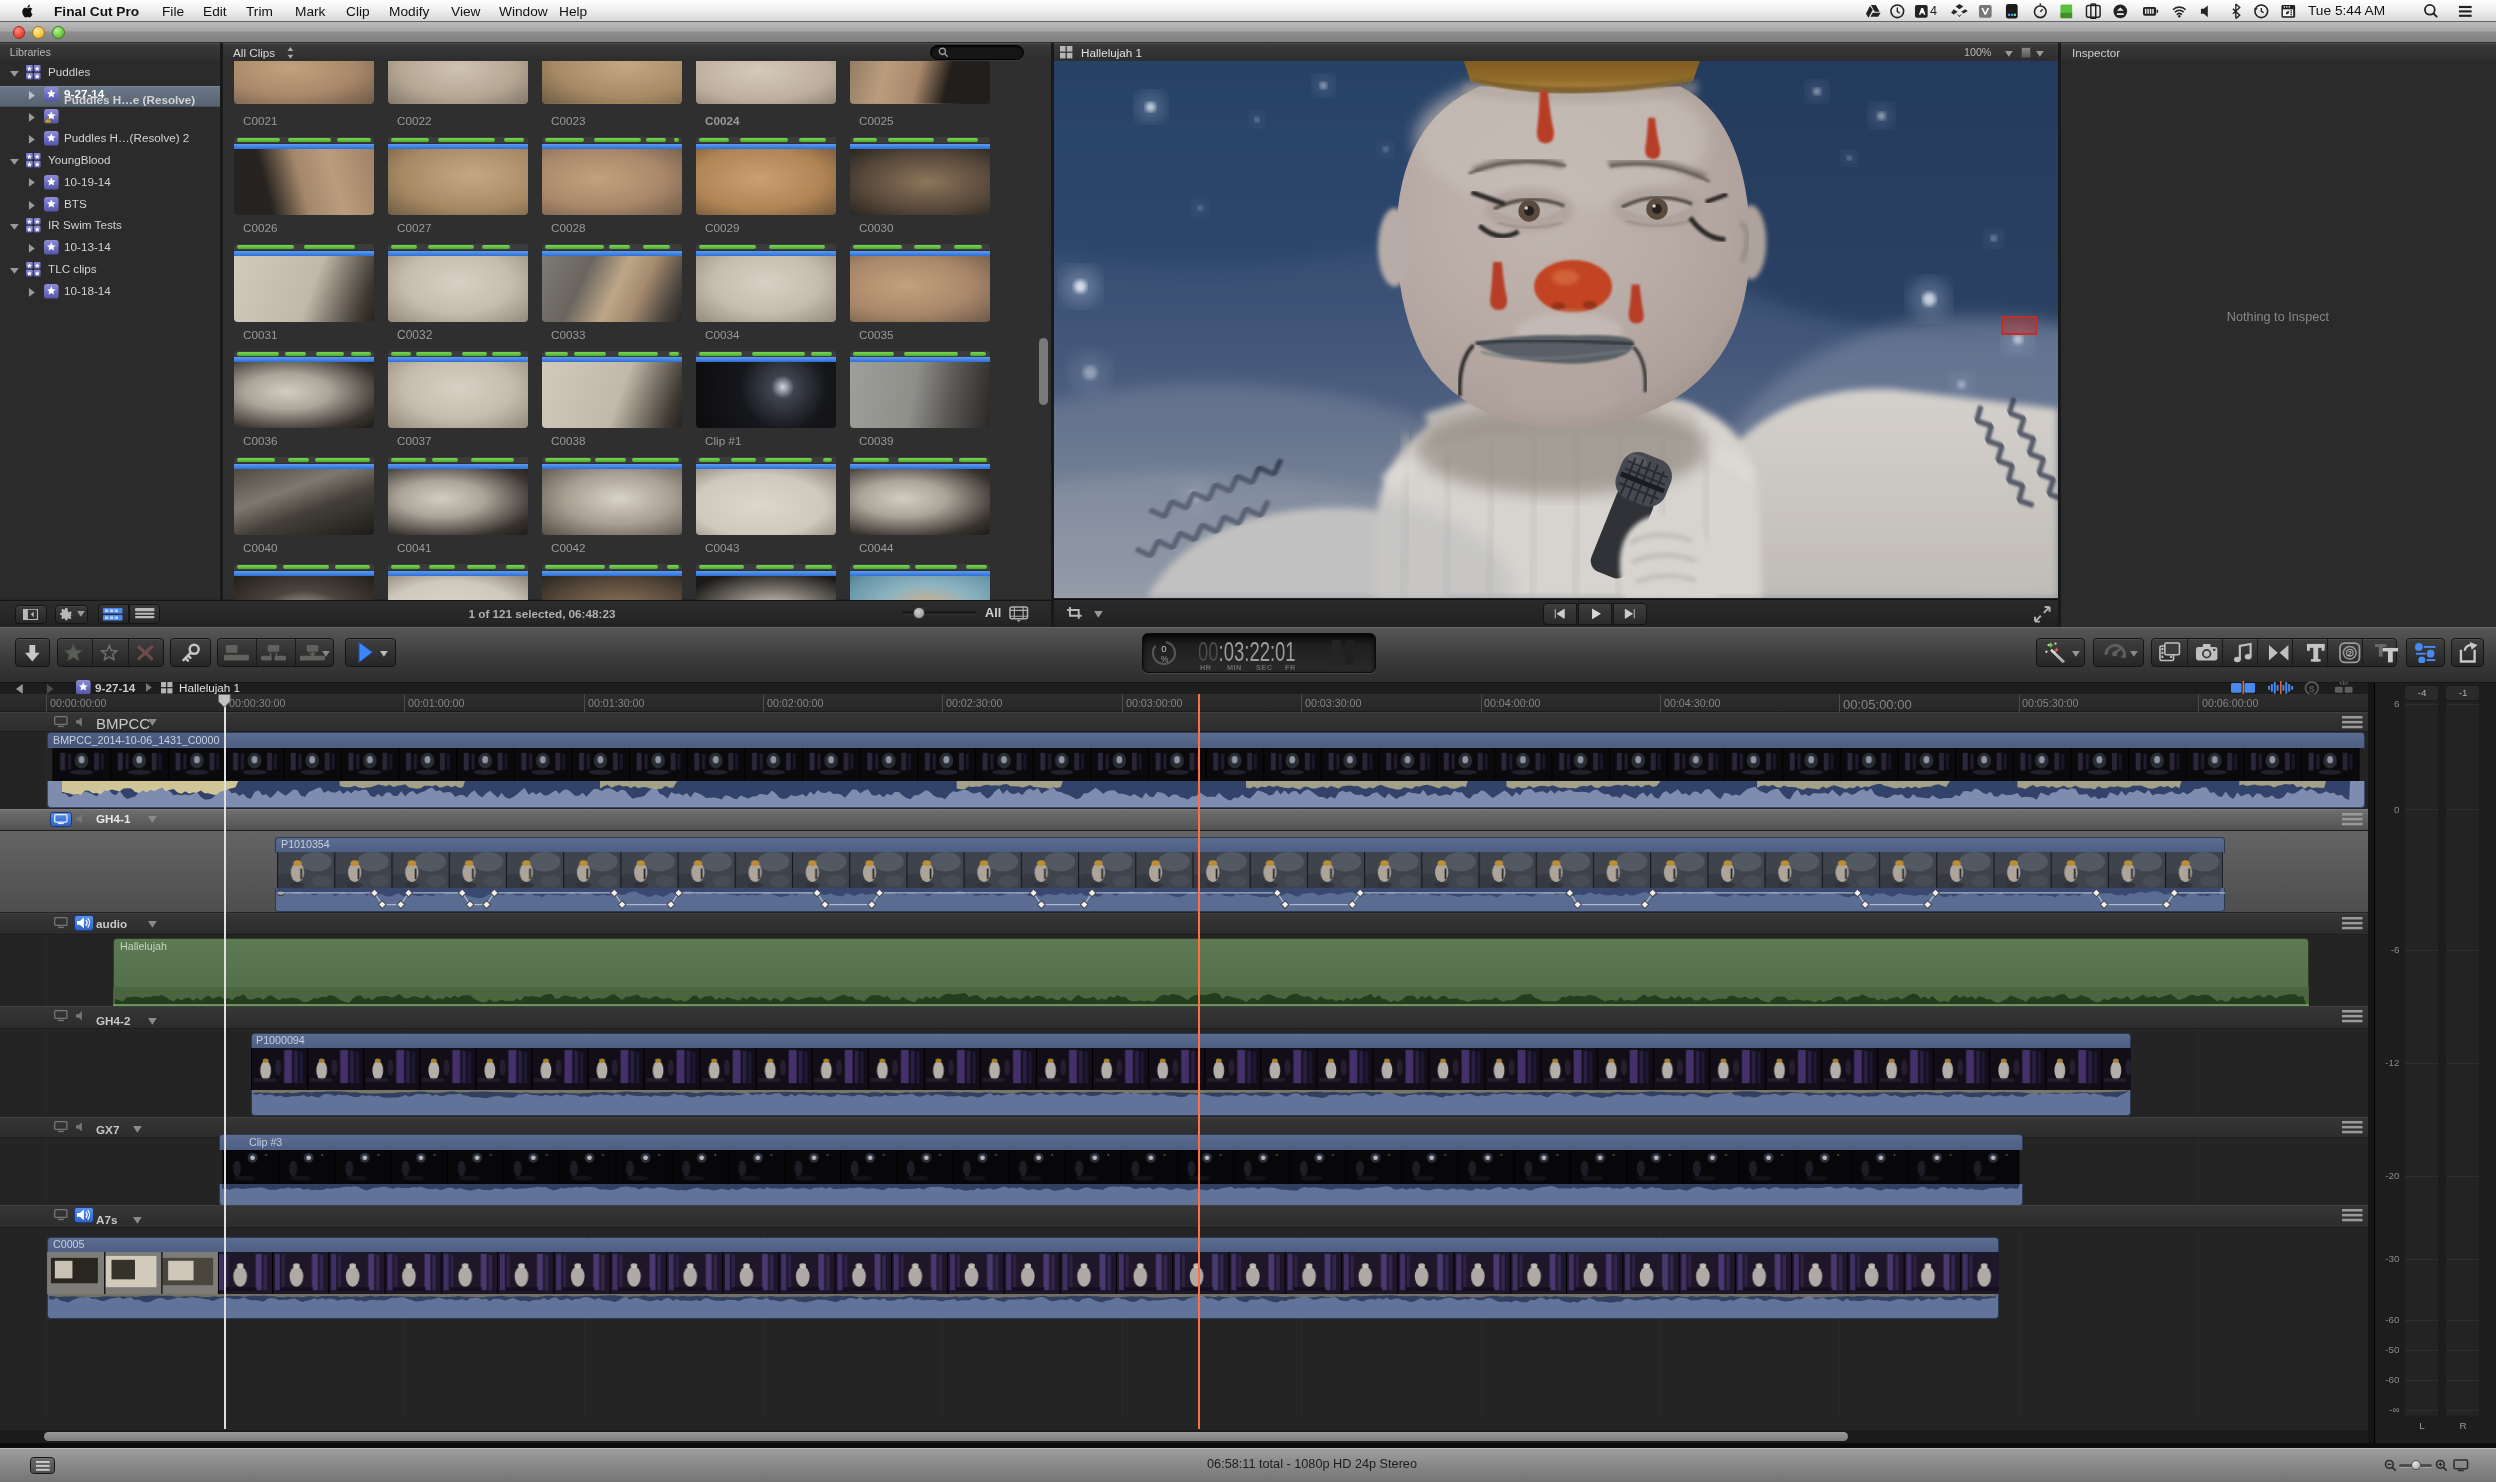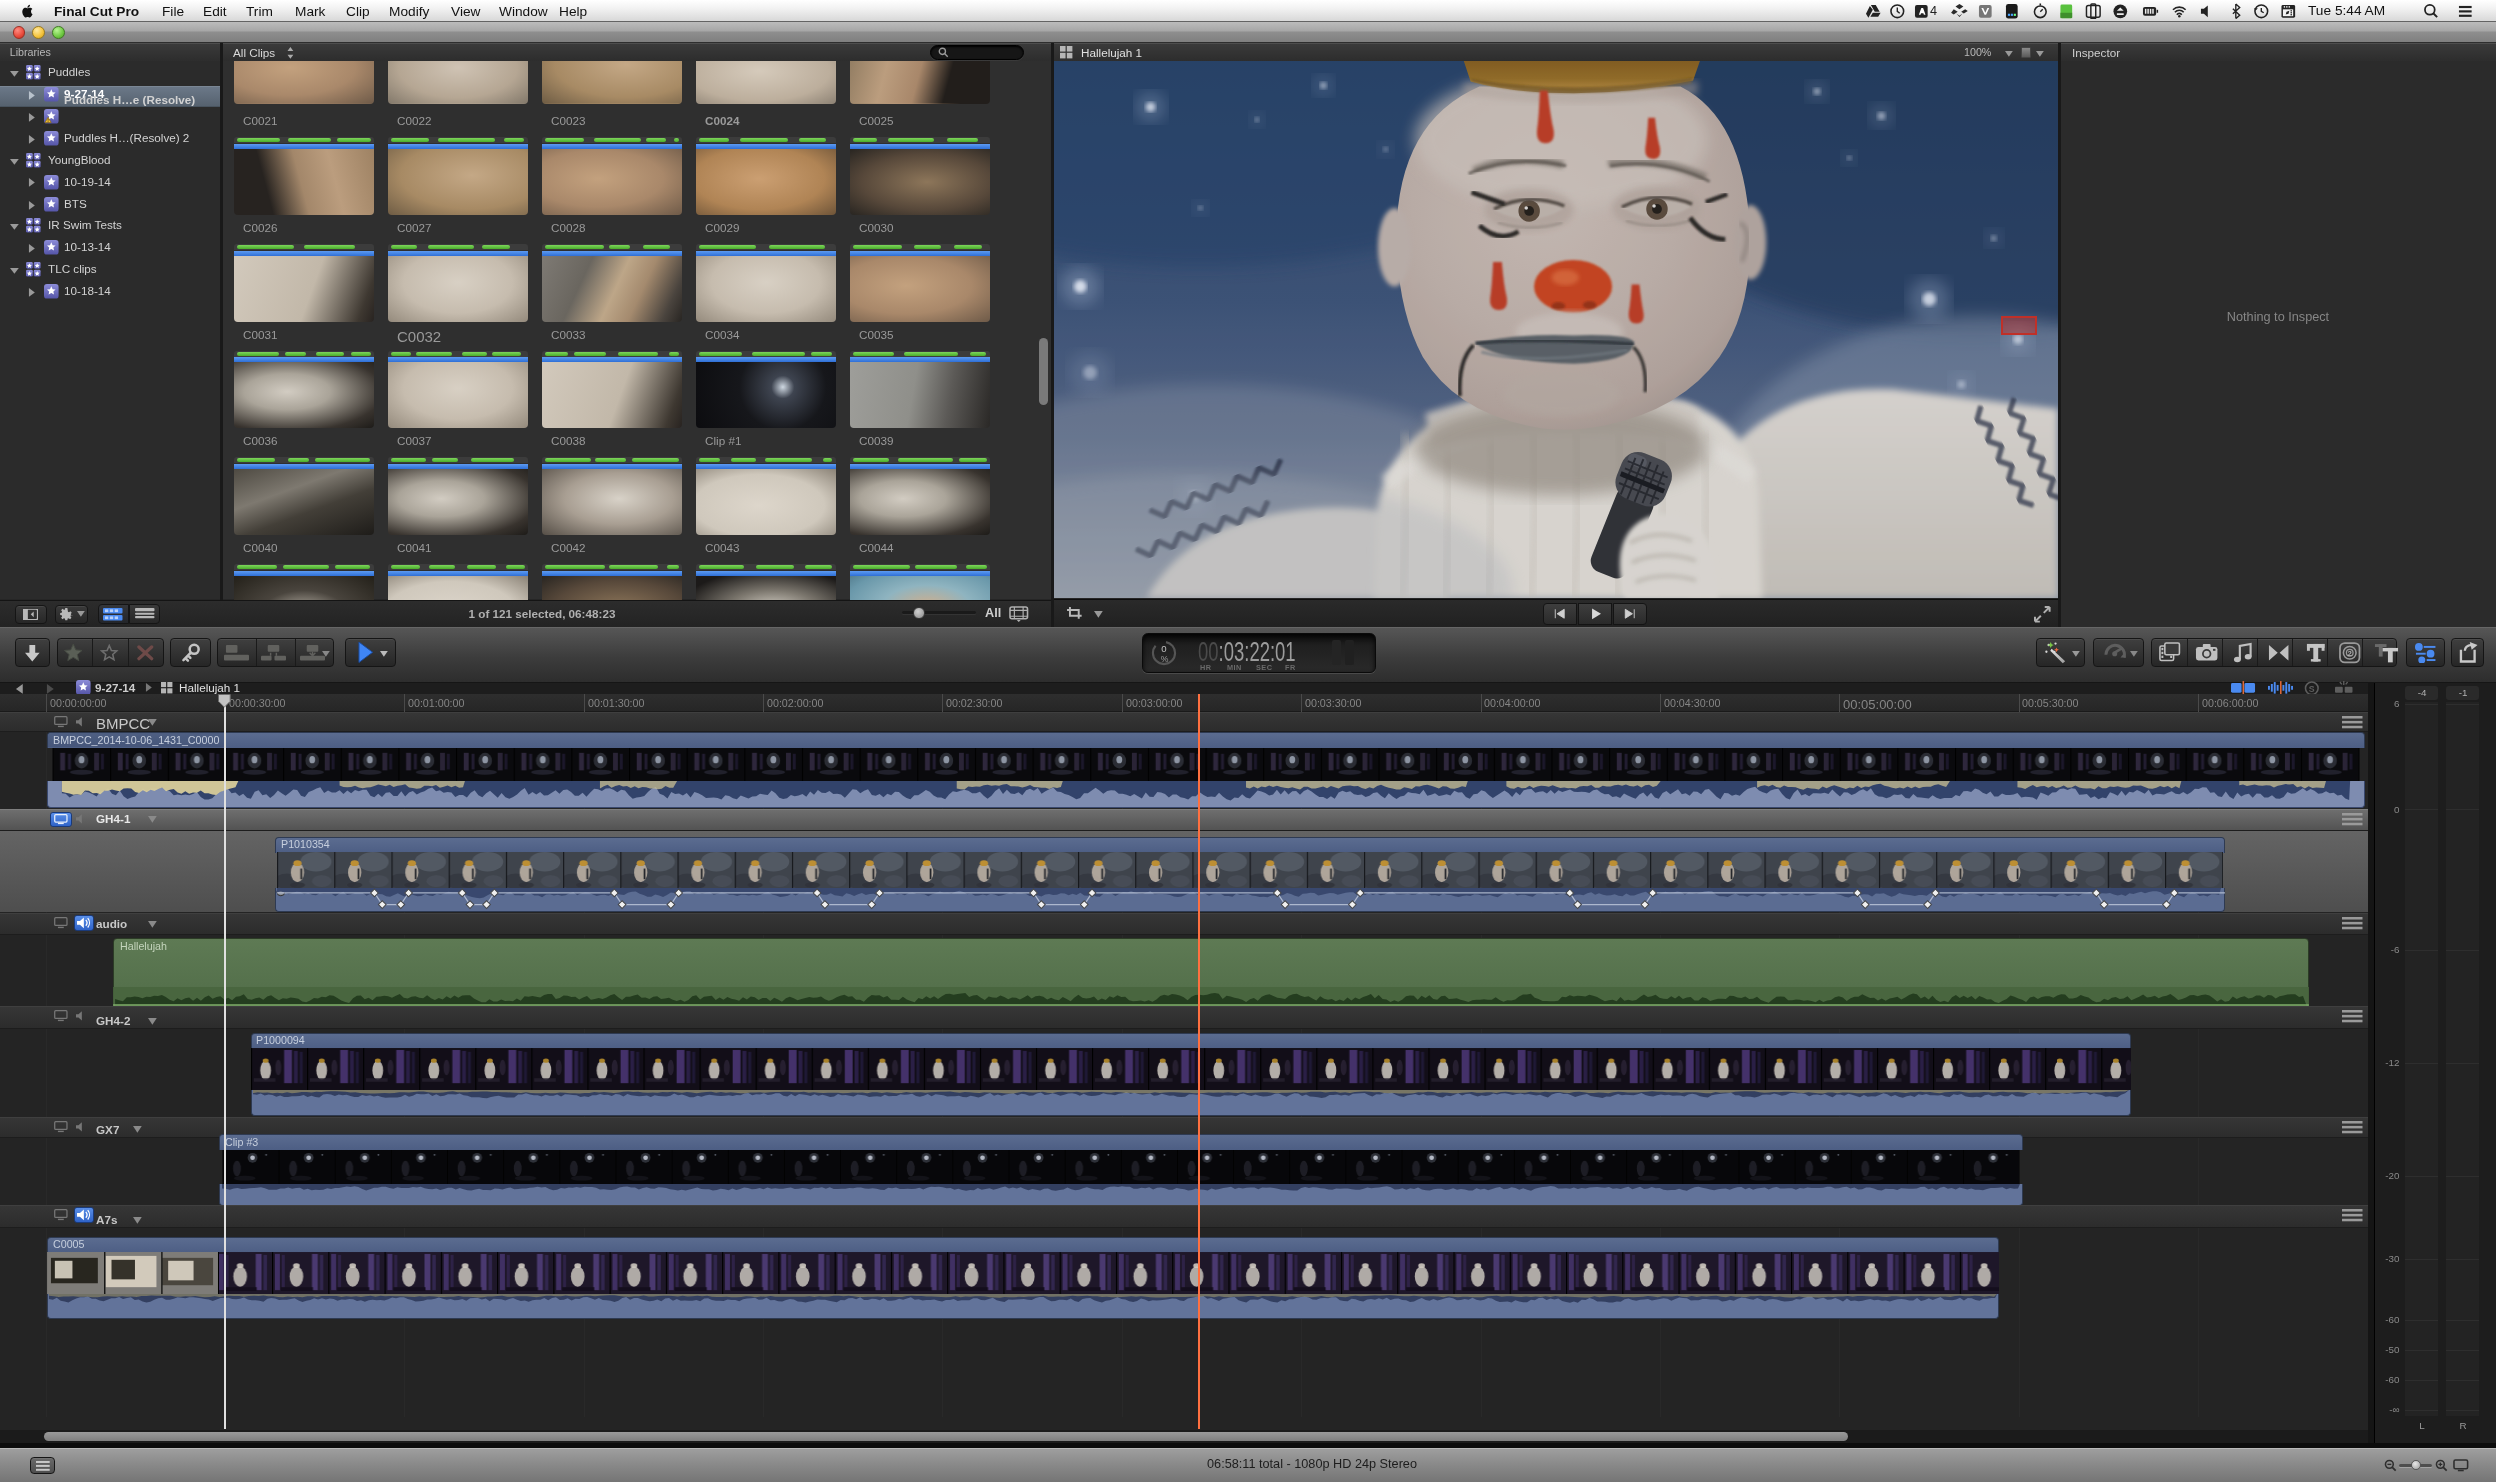--- a/index.html
+++ b/index.html
@@ -354,21 +354,21 @@
 <div style="left:234px;top:251px;width:140px;height:4.9px;background:linear-gradient(#5d9bf2,#2e6fd6);"></div>
 <div style="left:234px;top:256px;width:140px;height:66px;background:linear-gradient(110deg,#d2c9bc 0%,#c2b8a9 55%,#3e3831 90%,#282320 100%);background-size:100% 66px;border-radius:0 0 3.9px 3.9px;"></div>
 <div style="position:absolute;left:243px;top:328px;font-size:11.7px;color:#9a9a9a;font-weight:400;white-space:nowrap;">C0031</div>
 <div style="position:absolute;left:388px;top:244px;width:140px;height:5.9px;background:#3c3c3c;border-radius:2.9px 2.9px 0 0;">
     <div style="position:absolute;left:2.9px;top:1px;width:26px;height:3.9px;background:linear-gradient(#7ed65c,#4aad2a);border-radius:2px;"></div>
     <div style="position:absolute;left:40px;top:1px;width:46px;height:3.9px;background:linear-gradient(#7ed65c,#4aad2a);border-radius:2px;"></div>
     <div style="position:absolute;left:94px;top:1px;width:28px;height:3.9px;background:linear-gradient(#7ed65c,#4aad2a);border-radius:2px;"></div>
   </div>
 <div style="left:388px;top:251px;width:140px;height:4.9px;background:linear-gradient(#5d9bf2,#2e6fd6);"></div>
 <div style="left:388px;top:256px;width:140px;height:66px;background:radial-gradient(ellipse at 50% 40%,#d8d0c4 0%,#c6bcae 55%,#948a7c 100%);background-size:100% 66px;border-radius:0 0 3.9px 3.9px;"></div>
-<div style="position:absolute;left:397px;top:328px;font-size:15px;color:#9a9a9a;font-weight:400;white-space:nowrap;">C0032</div>
+<div style="position:absolute;left:397px;top:328px;font-size:12px;color:#9a9a9a;font-weight:400;white-space:nowrap;">C0032</div>
 <div style="position:absolute;left:542px;top:244px;width:140px;height:5.9px;background:#3c3c3c;border-radius:2.9px 2.9px 0 0;">
     <div style="position:absolute;left:2.9px;top:1px;width:59px;height:3.9px;background:linear-gradient(#7ed65c,#4aad2a);border-radius:2px;"></div>
     <div style="position:absolute;left:67px;top:1px;width:20.5px;height:3.9px;background:linear-gradient(#7ed65c,#4aad2a);border-radius:2px;"></div>
     <div style="position:absolute;left:101px;top:1px;width:27px;height:3.9px;background:linear-gradient(#7ed65c,#4aad2a);border-radius:2px;"></div>
   </div>
 <div style="left:542px;top:251px;width:140px;height:4.9px;background:linear-gradient(#5d9bf2,#2e6fd6);"></div>
 <div style="left:542px;top:256px;width:140px;height:66px;background:linear-gradient(115deg,#7e7a74 0%,#6a665f 30%,#bda688 52%,#a48a6e 68%,#4a443e 88%,#282522 100%);background-size:100% 66px;border-radius:0 0 3.9px 3.9px;"></div>
 <div style="position:absolute;left:551px;top:328px;font-size:11.7px;color:#9a9a9a;font-weight:400;white-space:nowrap;">C0033</div>
 <div style="position:absolute;left:696px;top:244px;width:140px;height:5.9px;background:#3c3c3c;border-radius:2.9px 2.9px 0 0;">
     <div style="position:absolute;left:2.9px;top:1px;width:57px;height:3.9px;background:linear-gradient(#7ed65c,#4aad2a);border-radius:2px;"></div>
@@ -1242,21 +1242,21 @@
     <path d="M0 0h9L4.5 7z" fill="#8a8a8a"></path>
   </svg>
 <svg style="left:2342px;top:1121px" width="20.5" height="12.7" viewBox="0 0 21 13">
     <g fill="#9a9a9a">
       <rect y="0" width="21" height="2.6"></rect>
       <rect y="5" width="21" height="2.6"></rect>
       <rect y="10" width="21" height="2.6"></rect>
     </g>
   </svg>
 <div style="left:219px;top:1134px;width:1804px;height:15.6px;background:linear-gradient(#5b6c90,#4d5e84);border:1px solid #2e3a52;border-bottom:none;border-radius:3.9px 3.9px 0 0;"></div>
-<div style="position:absolute;left:225px;top:1136px;font-size:10.7px;color:#c6cedd;font-weight:400;white-space:nowrap;">Clip #3</div>
+<div style="position:absolute;left:225px;top:1136px;font-size:10.7px;color:#c6cedd;font-weight:400;white-space:nowrap;padding-left:24px;">Clip #3</div>
 <svg style="left:219px;top:1150px" width="1804" height="34" viewBox="0 0 1850 35">
     <rect width="1850" height="35" fill="url(#fsX)"></rect>
   </svg>
 <div style="left:219px;top:1184px;width:1804px;height:21.5px;background:#62739a;border:1px solid #2e3a52;border-top:none;border-radius:0 0 3.9px 3.9px;"></div>
 <svg style="left:219px;top:1184px" width="1804" height="11.7" viewBox="0 0 1850 12">
 <polygon points="2,0 2,4.7 6,4.9 10,5.8 14,4.7 18,4.2 22,5.1 26,4.9 30,4.4 34,4.2 38,3.9 42,3.3 46,4.4 50,5.9 54,5.9 58,5.8 62,4.7 66,4.5 70,3.5 74,4.9 78,4.1 82,3.8 86,5.8 90,4.8 94,6.3 98,5.9 102,6.2 106,5.9 110,4.3 114,5.2 118,4.2 122,4.2 126,3.3 130,2.6 134,3.2 138,2.4 142,3.2 146,5.1 150,6.6 154,5.4 158,3.8 162,3.8 166,2.8 170,2.9 174,4.2 178,4.9 182,3.3 186,4.0 190,4.1 194,4.1 198,3.2 202,3.6 206,2.9 210,4.4 214,5.1 218,5.3 222,4.7 226,6.2 230,5.1 234,3.9 238,3.9 242,5.7 246,4.1 250,5.3 254,6.4 258,6.7 262,5.6 266,5.0 270,6.1 274,6.1 278,6.4 282,4.5 286,5.0 290,5.6 294,4.3 298,3.6 302,5.3 306,5.2 310,4.7 314,4.7 318,3.9 322,3.5 326,2.9 330,3.5 334,3.0 338,5.1 342,6.4 346,5.9 350,4.0 354,4.7 358,3.6 362,3.8 366,3.0 370,3.9 374,2.9 378,3.1 382,3.1 386,3.8 390,5.7 394,5.5 398,6.0 402,6.1 406,5.5 410,3.7 414,2.8 418,2.6 422,3.7 426,3.7 430,5.6 434,4.2 438,3.3 442,4.5 446,5.0 450,3.4 454,3.6 458,4.0 462,5.4 466,6.0 470,6.6 474,5.8 478,6.7 482,5.6 486,4.5 490,3.5 494,5.2 498,5.5 502,5.5 506,6.7 510,6.1 514,4.8 518,5.4 522,6.5 526,4.6 530,6.1 534,5.2 538,3.7 542,4.2 546,5.4 550,5.1 554,4.2 558,5.3 562,3.7 566,4.8 570,4.3 574,4.9 578,4.8 582,4.1 586,3.5 590,5.1 594,4.8 598,4.1 602,4.7 606,5.6 610,3.8 614,4.2 618,3.3 622,4.9 626,3.4 630,5.1 634,5.1 638,5.0 642,5.0 646,4.2 650,4.3 654,3.5 658,3.6 662,4.5 666,5.0 670,4.3 674,4.9 678,5.8 682,6.1 686,3.8 690,4.3 694,3.5 698,5.1 702,5.2 706,4.8 710,5.1 714,5.0 718,3.9 722,5.7 726,3.8 730,2.8 734,3.1 738,2.8 742,3.3 746,4.4 750,4.2 754,6.0 758,4.8 762,6.2 766,7.0 770,6.1 774,6.4 778,4.2 782,5.9 786,5.1 790,4.4 794,6.0 798,5.0 802,3.6 806,2.6 810,4.7 814,3.7 818,4.6 822,3.4 826,5.1 830,6.4 834,5.2 838,5.9 842,6.6 846,4.8 850,4.7 854,6.3 858,7.0 862,6.1 866,5.6 870,3.6 874,5.3 878,6.5 882,5.8 886,4.4 890,3.4 894,4.5 898,5.3 902,5.3 906,6.1 910,3.9 914,2.7 918,2.5 922,3.0 926,2.4 930,2.7 934,2.8 938,4.8 942,4.9 946,3.8 950,4.3 954,3.4 958,5.7 962,3.9 966,3.5 970,4.3 974,5.8 978,5.8 982,4.1 986,4.8 990,5.5 994,6.6 998,6.1 1002,4.6 1006,5.7 1010,5.9 1014,6.6 1018,4.7 1022,5.8 1026,5.2 1030,4.1 1034,3.6 1038,2.9 1042,5.1 1046,3.8 1050,4.7 1054,3.9 1058,3.5 1062,3.7 1066,5.3 1070,3.6 1074,3.8 1078,3.7 1082,4.2 1086,4.9 1090,6.0 1094,5.8 1098,6.4 1102,6.8 1106,6.8 1110,4.2 1114,3.1 1118,4.0 1122,3.4 1126,3.6 1130,4.3 1134,4.6 1138,5.6 1142,6.0 1146,4.5 1150,4.8 1154,4.7 1158,4.5 1162,5.4 1166,5.8 1170,5.9 1174,5.0 1178,3.5 1182,4.4 1186,3.8 1190,3.6 1194,2.9 1198,2.4 1202,3.4 1206,5.6 1210,5.5 1214,4.3 1218,6.0 1222,4.4 1226,5.1 1230,3.6 1234,5.6 1238,6.5 1242,6.7 1246,5.4 1250,4.9 1254,4.8 1258,6.2 1262,5.7 1266,4.4 1270,5.9 1274,5.1 1278,5.7 1282,6.6 1286,6.6 1290,4.4 1294,5.6 1298,5.0 1302,6.5 1306,5.2 1310,3.9 1314,3.1 1318,5.5 1322,4.9 1326,3.3 1330,4.0 1334,5.9 1338,4.4 1342,6.0 1346,7.0 1350,4.9 1354,3.9 1358,3.2 1362,2.7 1366,2.1 1370,2.5 1374,4.6 1378,4.5 1382,4.3 1386,4.9 1390,3.7 1394,5.1 1398,4.1 1402,4.5 1406,3.7 1410,3.4 1414,3.0 1418,3.5 1422,3.9 1426,3.0 1430,5.0 1434,4.3 1438,5.1 1442,3.9 1446,2.8 1450,5.4 1454,4.2 1458,2.9 1462,5.2 1466,4.7 1470,3.1 1474,4.4 1478,4.0 1482,5.9 1486,6.4 1490,6.1 1494,6.1 1498,4.8 1502,6.1 1506,6.9 1510,5.0 1514,3.4 1518,2.7 1522,3.8 1526,4.7 1530,5.7 1534,6.5 1538,5.3 1542,4.8 1546,4.5 1550,5.9 1554,4.4 1558,3.4 1562,3.1 1566,5.3 1570,3.9 1574,6.0 1578,4.5 1582,4.2 1586,3.5 1590,5.6 1594,3.8 1598,3.2 1602,4.6 1606,4.6 1610,4.3 1614,4.4 1618,5.9 1622,4.2 1626,4.6 1630,3.7 1634,4.2 1638,4.1 1642,4.2 1646,3.8 1650,2.7 1654,2.8 1658,4.5 1662,4.3 1666,3.3 1670,2.7 1674,4.5 1678,3.6 1682,5.6 1686,5.3 1690,3.6 1694,3.6 1698,4.6 1702,6.2 1706,6.8 1710,4.9 1714,5.2 1718,5.2 1722,6.2 1726,4.4 1730,4.6 1734,5.0 1738,4.8 1742,4.7 1746,3.2 1750,2.9 1754,5.3 1758,4.4 1762,6.1 1766,3.8 1770,2.7 1774,4.9 1778,4.1 1782,5.6 1786,3.5 1790,4.5 1794,5.7 1798,4.5 1802,5.8 1806,6.0 1810,6.5 1814,5.2 1818,4.0 1822,4.0 1826,3.8 1830,3.4 1834,5.4 1838,4.0 1842,4.8 1846,4.7 1848,0" fill="#333f60"></polygon>
 </svg>
 <div style="left:0px;top:1205px;width:2368px;height:23.4px;background:linear-gradient(#363636,#2c2c2c);border-top:1px solid #3f3f3f;border-bottom:1px solid #1d1d1d;"></div>
 <svg style="left:54px;top:1209px" width="13.7" height="11.7" viewBox="0 0 14 12">
     <rect x="0.7" y="0.7" width="12.6" height="8" rx="1" fill="none" stroke="#777" stroke-width="1.3"></rect>

